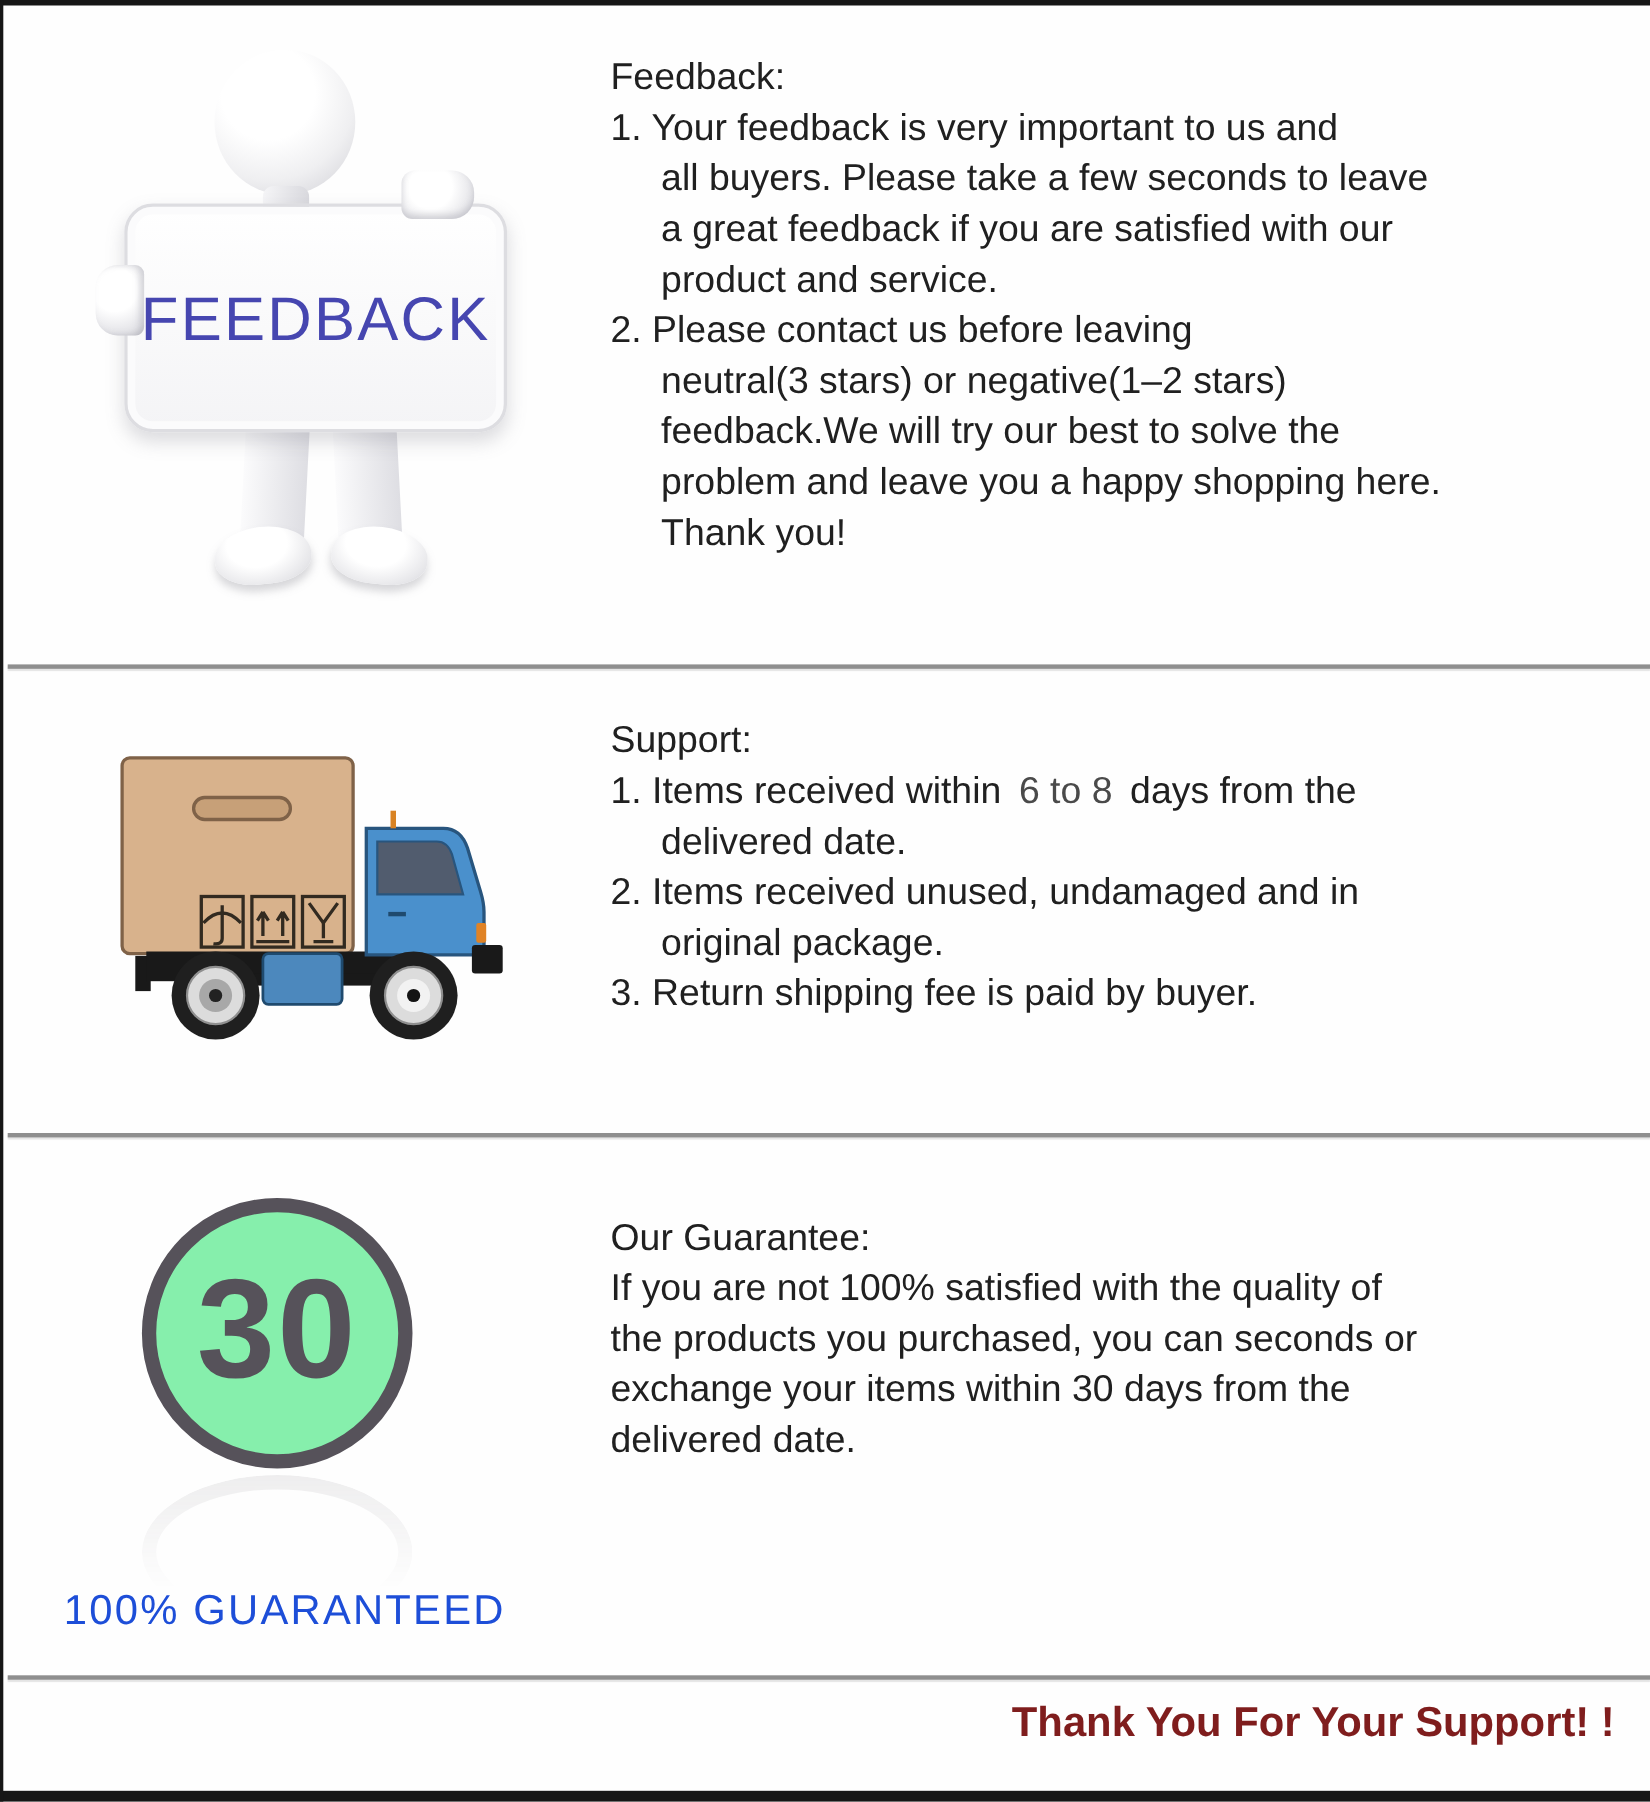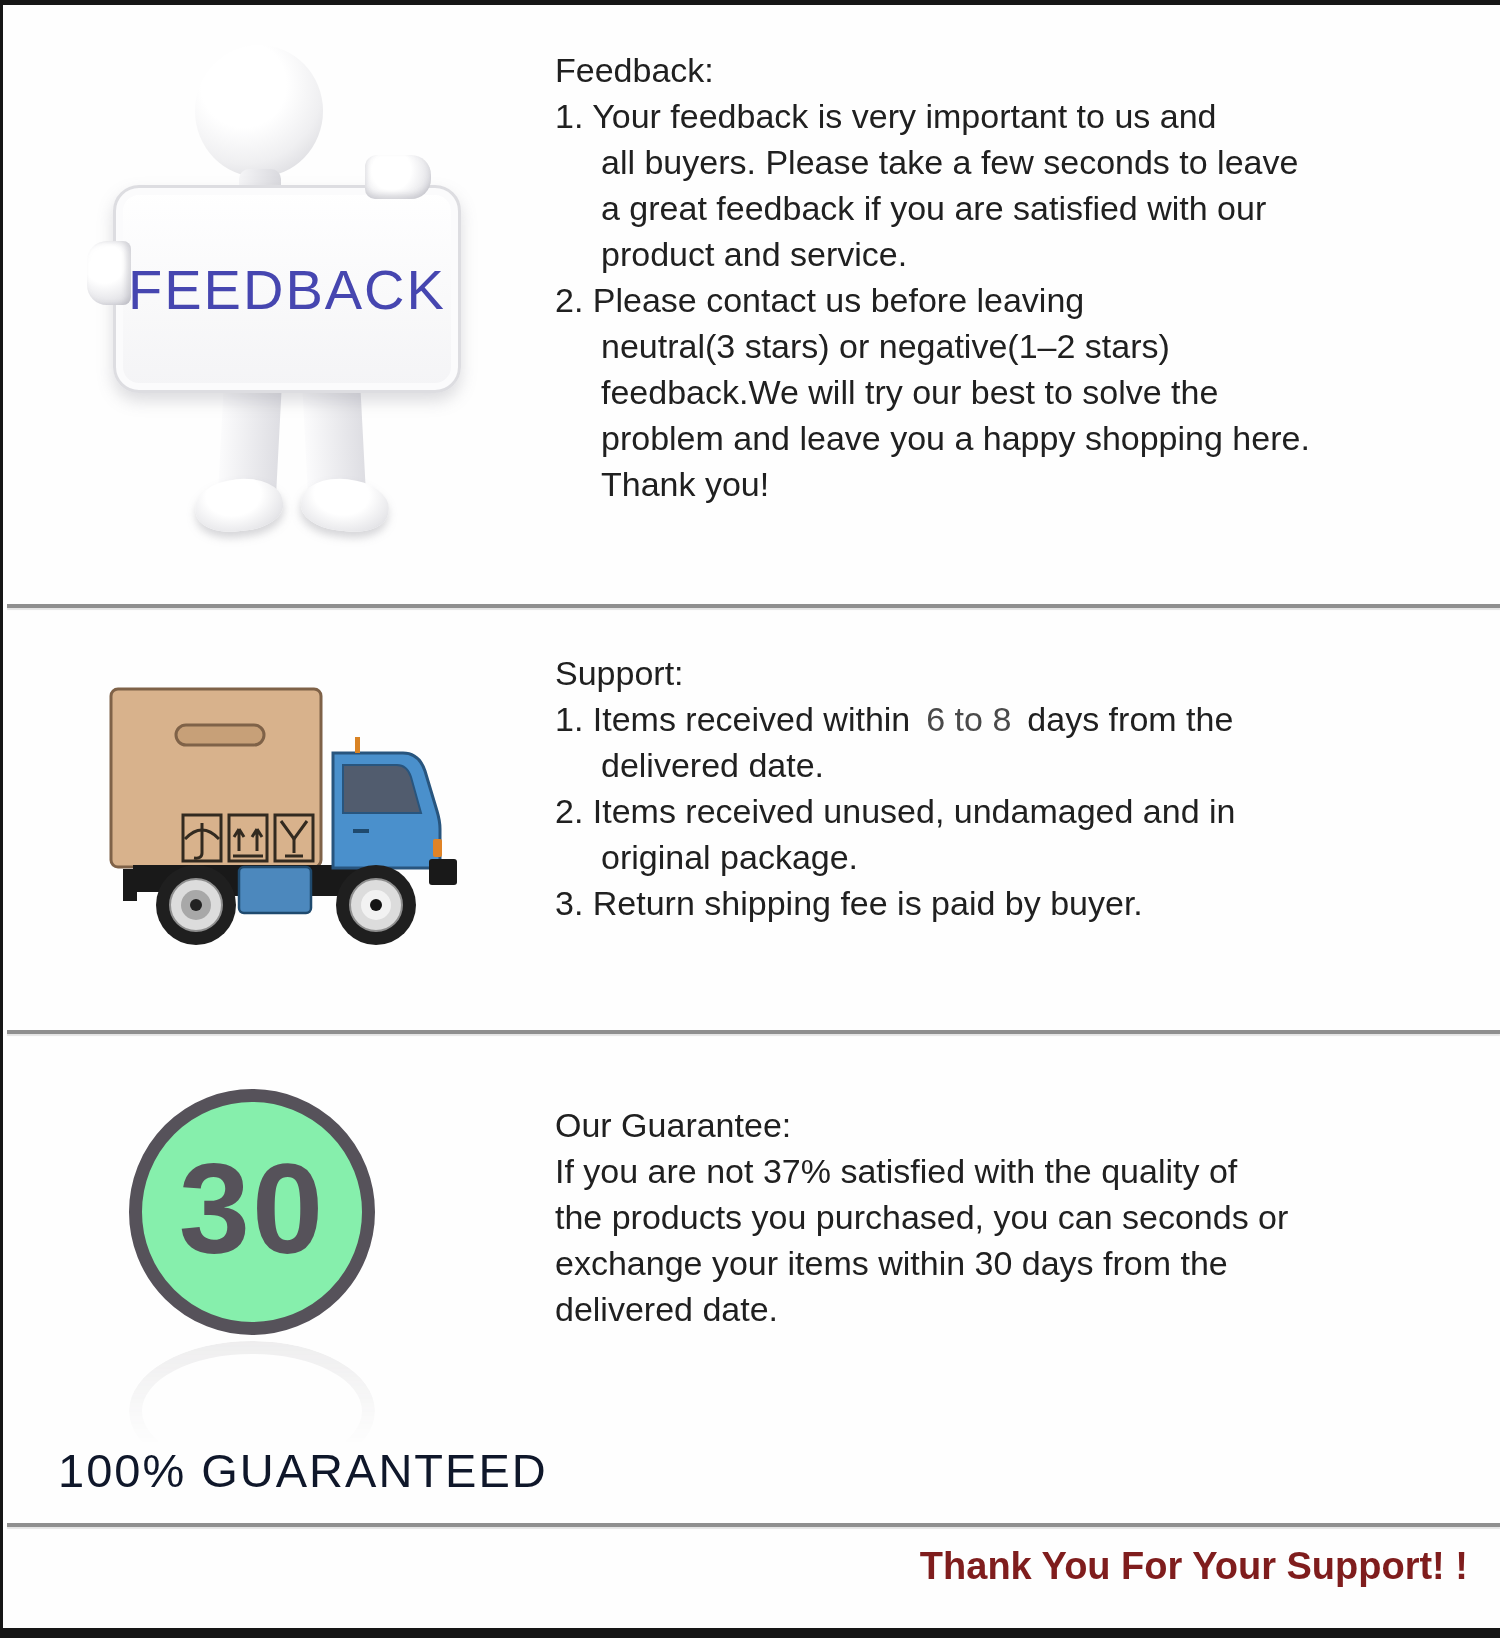--- a/index.html
+++ b/index.html
@@ -71,21 +71,21 @@
   .badge span { font-size:128px; font-weight:bold; color:#56525a; letter-spacing:2px; padding-bottom:8px; }
   .badge-reflection {
     position:absolute; left:66px; top:296px; width:246px; height:140px;
     border:13px solid #56525a; border-radius:50%;
     transform:scaleY(-1); opacity:0.10;
     -webkit-mask-image:linear-gradient(to top, rgba(0,0,0,0.9), transparent 75%);
             mask-image:linear-gradient(to top, rgba(0,0,0,0.9), transparent 75%);
   }
   .guaranteed-label {
     position:absolute; left:-5px; top:398px; width:440px;
-    font-size:47px; color:#0f172a; letter-spacing:2px; white-space:nowrap;
+    font-size:38px; color:#1d4ed8; letter-spacing:2px; white-space:nowrap;
   }
 
   
   .footer-thanks {
     position:absolute; right:32px; top:1540px;
     font-size:38px; font-weight:bold; color:#7f1d1d;
   }
 </style>
 </head>
 <body>
@@ -183,21 +183,21 @@
   <div class="guarantee-wrap">
     <div class="badge-reflection"></div>
     <div class="badge">
       <span>30</span>
     </div>
     <div class="guaranteed-label">100% GUARANTEED</div>
   </div>
 
   <div class="text-block" style="top:1075px;margin-top:22px;">
     <div class="heading">Our Guarantee:</div>
-    <div class="line">If you are not 37% satisfied with the quality of</div>
+    <div class="line">If you are not 100% satisfied with the quality of</div>
     <div class="line">the products you purchased, you can seconds or</div>
     <div class="line">exchange your items within 30 days from the</div>
     <div class="line">delivered date.</div>
   </div>
 
   <div class="divider divider-3"></div>
 
   <div class="footer-thanks">Thank You For Your Support! !</div>
 
 </div>

